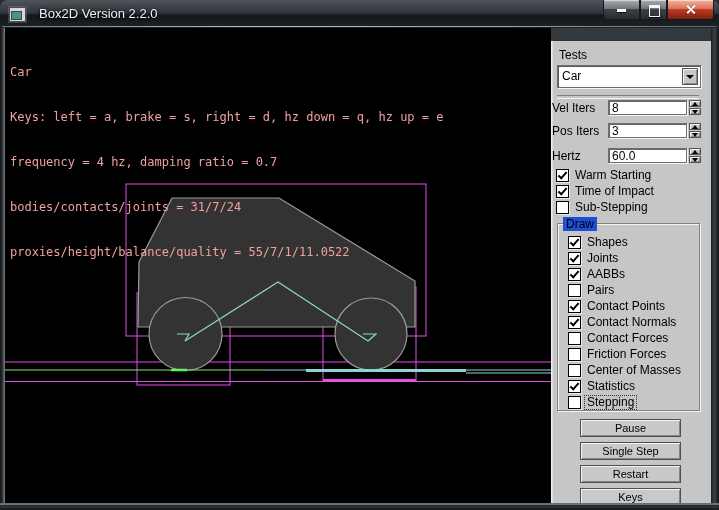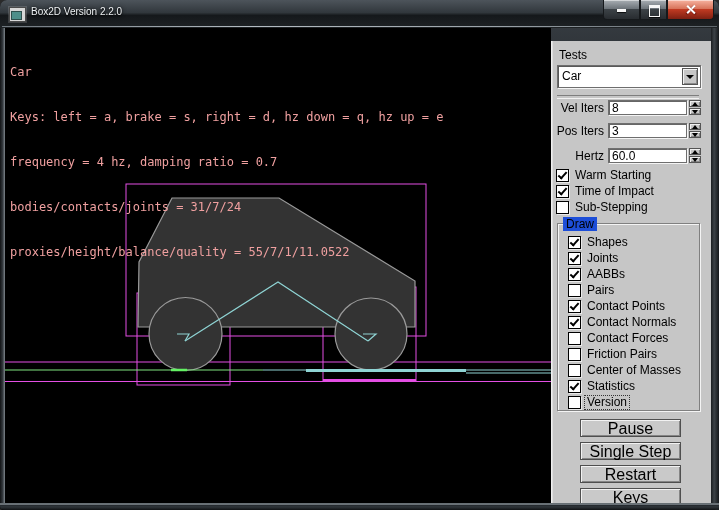--- a/index.html
+++ b/index.html
@@ -7,21 +7,21 @@
   .window{position:absolute;left:0;top:0;width:719px;height:510px;
           background:linear-gradient(#3a4046,#1a1d20 30%,#101215);
           border-radius:7px 7px 4px 4px;box-shadow:inset 0 0 0 1px #000;}
   
   .titlebar{position:absolute;left:0;top:0;width:719px;height:28px;
             background:linear-gradient(#4d545b 0%,#31373c 45%,#15181b 55%,#1e2225 100%);
             border-radius:7px 7px 0 0;}
   .app-icon{position:absolute;left:9px;top:7px;width:15px;height:13px;background:#d7d7d7;
             border:1px solid #4a4a4a;box-shadow:0 0 0 1px rgba(255,255,255,.15);}
   .app-icon .inner{position:absolute;left:1px;top:3px;width:9px;height:7px;background:#4e8f8a;border:1px solid #2e4f4c;}
-  .title-text{position:absolute;left:31px;top:6px;font-size:10px;color:#eef1f3;
+  .title-text{position:absolute;left:39px;top:6px;font-size:13px;color:#eef1f3;
               text-shadow:0 0 4px rgba(0,0,0,.9),0 1px 2px #000;white-space:nowrap;text-align:center;}
   .winbtns{position:absolute;right:5px;top:0;height:19px;display:flex;}
   .winbtn{position:relative;height:19px;border:1px solid #16191c;border-top:none;
           box-shadow:inset 0 1px 0 rgba(255,255,255,.5);}
   .winbtn.min{width:35px;border-radius:0 0 0 4px;
           background:linear-gradient(#a9afb4 0%,#6e757b 45%,#3c4247 50%,#282c30 100%);}
   .winbtn.max{width:25px;
           background:linear-gradient(#a9afb4 0%,#6e757b 45%,#3c4247 50%,#282c30 100%);}
   .winbtn.close{width:45px;border-radius:0 0 4px 0;
           background:linear-gradient(#f7b3a0 0%,#d8745b 45%,#bf3a22 50%,#7e2012 100%);}
@@ -48,42 +48,42 @@
   .combobox{position:absolute;left:5px;top:24px;width:142px;height:21px;background:#fff;
             border:1px solid #6e6e6e;box-shadow:inset 1px 1px 0 rgba(0,0,0,.65),1px 1px 0 #f4f4f4;}
   .combo-field{position:absolute;left:4px;top:3px;font-size:12px;}
   .combo-btn{position:absolute;right:2px;top:2px;width:14px;height:15px;background:#c6c6c6;
              border:1px solid #555;box-shadow:inset 1px 1px 0 #f2f2f2,inset -1px -1px 0 #8a8a8a;}
   .arr-down{position:absolute;left:3px;top:6px;width:0;height:0;
             border-left:4px solid transparent;border-right:4px solid transparent;border-top:4px solid #000;}
   .separator{position:absolute;left:5px;top:54px;width:142px;height:2px;
              border-top:1px solid #7e7e7e;border-bottom:1px solid #f2f2f2;}
   .spin-row{position:absolute;left:0;height:16px;}
-  .spin-label{position:absolute;left:0;top:1px;width:52px;text-align:right;white-space:nowrap;}
+  .spin-label{position:absolute;left:0;top:1px;width:52px;white-space:nowrap;}
   .spin-field{position:absolute;left:56px;top:0;width:74px;height:13px;background:#fff;color:#000;
               font-family:"Liberation Sans",sans-serif;font-size:12px;padding:0 0 0 3px;margin:0;
               border:1px solid #6e6e6e;box-shadow:inset 1px 1px 0 rgba(0,0,0,.6),1px 1px 0 #f4f4f4;}
   .spin-btns{position:absolute;left:137px;top:0;width:12px;height:16px;}
   .spin-up,.spin-down{position:absolute;left:0;width:12px;height:7px;background:#c6c6c6;
               border:1px solid #555;box-shadow:inset 1px 1px 0 #f0f0f0,inset -1px -1px 0 #8a8a8a;box-sizing:border-box;}
   .spin-up{top:0;} .spin-down{top:8px;}
   .arr-up-s,.arr-down-s{position:absolute;left:2px;width:0;height:0;border-left:3px solid transparent;border-right:3px solid transparent;}
   .arr-up-s{top:1px;border-bottom:4px solid #000;} .arr-down-s{top:1px;border-top:4px solid #000;}
   .cb-row{position:absolute;height:13px;white-space:nowrap;}
   .cb-box{position:absolute;left:0;top:0;width:11px;height:11px;background:#fff;
           border:1px solid #000;box-shadow:1px 1px 0 #eaeaea;}
   .cb-box.checked::after{content:"";position:absolute;left:1px;top:2px;width:7px;height:3px;
           border-left:2px solid #000;border-bottom:2px solid #000;transform:rotate(-48deg);}
   .cb-label{position:absolute;left:17px;top:0;line-height:13px;padding:0 2px;}
   .cb-label.focused{outline:1px dotted #333;}
   .groupbox{position:absolute;left:5px;top:182px;width:141px;height:186px;
             border:1px solid #808080;box-shadow:1px 1px 0 #f4f4f4,inset 1px 1px 0 #f4f4f4;}
   .group-title{position:absolute;left:5px;top:-7px;background:#1d4ed8;padding:0 3px;}
   .gbtn{position:absolute;left:28px;width:101px;height:18px;background:#c9c9c9;color:#000;
-        font-family:"Liberation Sans",sans-serif;font-size:16px;text-align:center;
+        font-family:"Liberation Sans",sans-serif;font-size:11px;text-align:center;
         border:1px solid #4f4f4f;box-shadow:inset 1px 1px 0 #f2f2f2,inset -1px -1px 0 #858585;
         padding:0;margin:0;}
   
   .frame-right{position:absolute;right:0;top:28px;width:8px;height:482px;
         background:linear-gradient(90deg,#1a1d20,#3c4247 40%,#14171a);}
   .frame-bottom{position:absolute;left:0;bottom:0;width:719px;height:7px;
         background:linear-gradient(#14171a,#2f353a 55%,#101214);border-radius:0 0 4px 4px;
         box-shadow:inset 0 2px 0 rgba(170,180,188,.55);}
   .frame-left{position:absolute;left:0;top:28px;width:5px;height:475px;
         background:linear-gradient(90deg,#101214,#34393e 55%,#7f878d);}
@@ -241,33 +241,33 @@
         <div class="cb-row" style="left:10px;top:92px">
           <span class="cb-box checked"></span>
           <span class="cb-label">Contact Normals</span>
         </div>
         <div class="cb-row" style="left:10px;top:108px">
           <span class="cb-box"></span>
           <span class="cb-label">Contact Forces</span>
         </div>
         <div class="cb-row" style="left:10px;top:124px">
           <span class="cb-box"></span>
-          <span class="cb-label">Friction Pairs</span>
+          <span class="cb-label">Friction Forces</span>
         </div>
         <div class="cb-row" style="left:10px;top:140px">
           <span class="cb-box"></span>
           <span class="cb-label">Center of Masses</span>
         </div>
         <div class="cb-row" style="left:10px;top:156px">
           <span class="cb-box checked"></span>
           <span class="cb-label">Statistics</span>
         </div>
         <div class="cb-row" style="left:10px;top:172px">
           <span class="cb-box"></span>
-          <span class="cb-label focused">Version</span>
+          <span class="cb-label focused">Stepping</span>
         </div>
       </div>
 
       <button class="gbtn" style="top:378px">Pause</button>
       <button class="gbtn" style="top:401px">Single Step</button>
       <button class="gbtn" style="top:424px">Restart</button>
       <button class="gbtn" style="top:447px">Keys</button>
     </div>
   </div>
 

